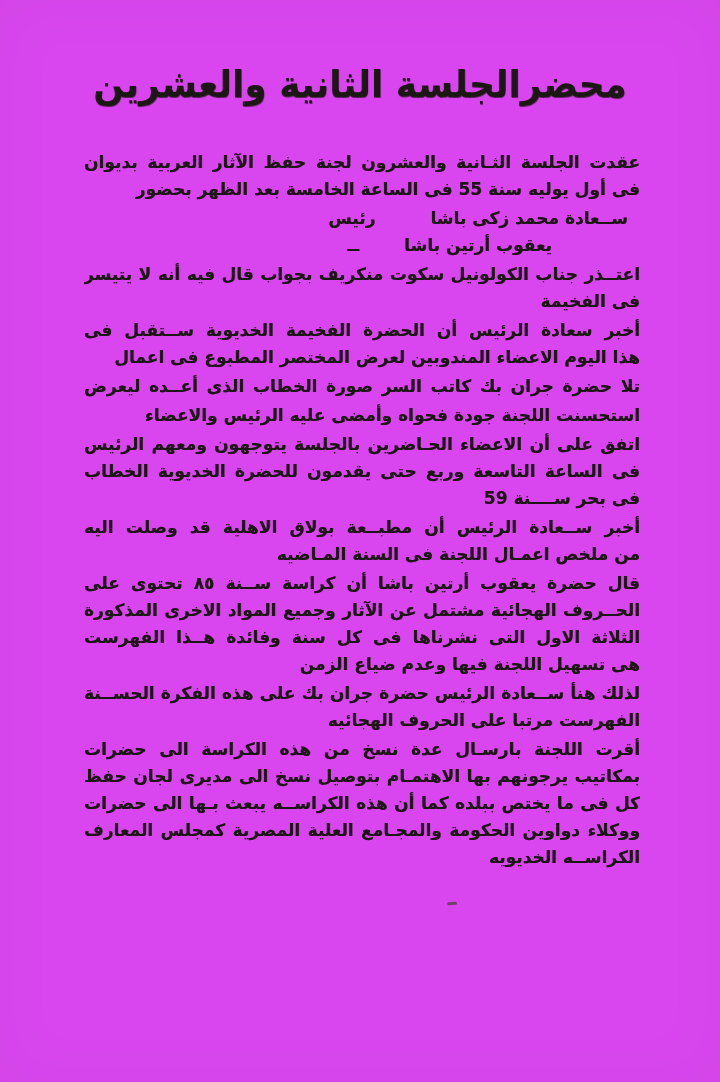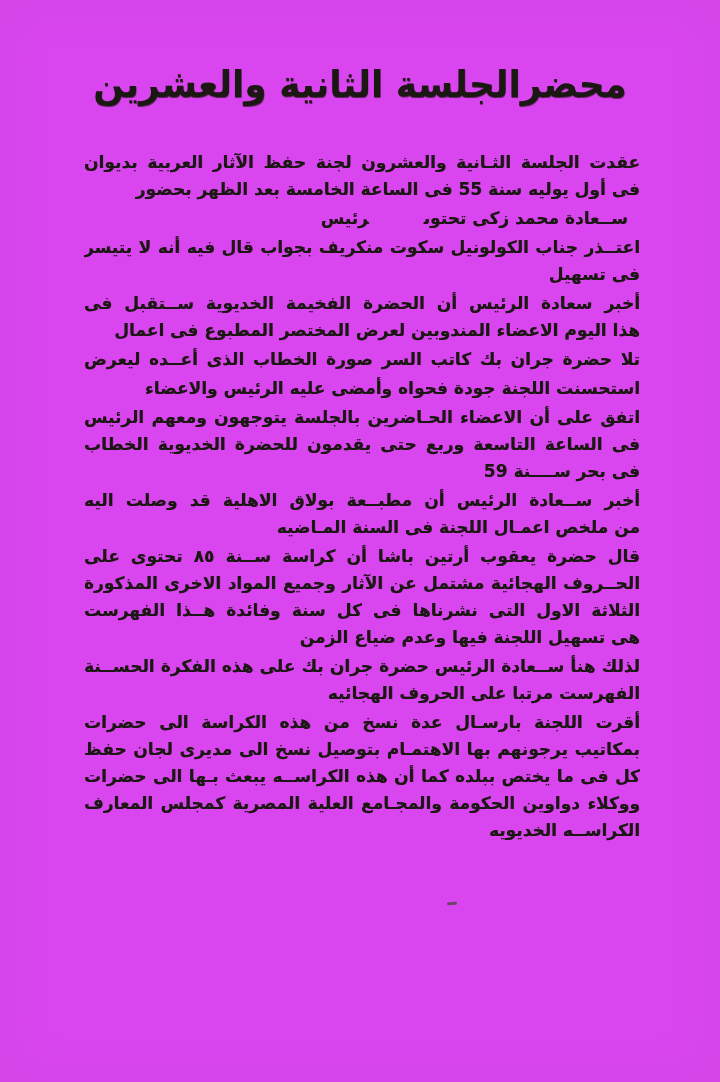--- a/index.html
+++ b/index.html
@@ -66,25 +66,26 @@
 
 <div class="page">
   <h1 class="title">محضرالجلسة الثانية والعشرين</h1>
 
   <div class="doc" id="doc-body">
       <div class="para">
         <div class="line full">عقدت الجلسة الثـانية والعشرون لجنة حفظ الآثار العربية بديوان الاوقاف العموميه</div>
         <div class="line">فى أول يوليه سنة 55 فى الساعة الخامسة بعد الظهر بحضور</div>
       </div>
       <div class="para">
-        <div class="att-row att-row-0"><span class="att-name">ســعادة محمد زكى تحتوى</span><span class="att-role">رئيس</span></div>
+        <div class="att-row att-row-0"><span class="att-name">ســعادة محمد زكى باشا</span><span class="att-role">رئيس</span></div>
+        <div class="att-row att-row-1"><span class="att-name">يعقوب أرتين باشا</span><span class="att-role">ــ</span></div>
       </div>
       <div class="para">
         <div class="line full">اعتــذر جناب الكولونيل سكوت منكريف بجواب قال فيه أنه لا يتيسر له حضوره</div>
-        <div class="line">فى تسهيل</div>
+        <div class="line">فى الفخيمة</div>
       </div>
       <div class="para">
         <div class="line full">أخبر سعادة الرئيس أن الحضرة الفخيمة الخديوية ســتقبل فى الساعة العاشرة من مساء</div>
         <div class="line">هذا اليوم الاعضاء المندوبين لعرض المختصر المطبوع فى اعمال اللجنة فى بحر سنة ٨٥</div>
       </div>
       <div class="para">
         <div class="line full">تلا حضرة جران بك كاتب السر صورة الخطاب الذى أعــده ليعرض على الحضرة</div>
       </div>
       <div class="para">
         <div class="line">استحسنت اللجنة جودة فحواه وأمضى عليه الرئيس والاعضاء الحاضرون</div>

